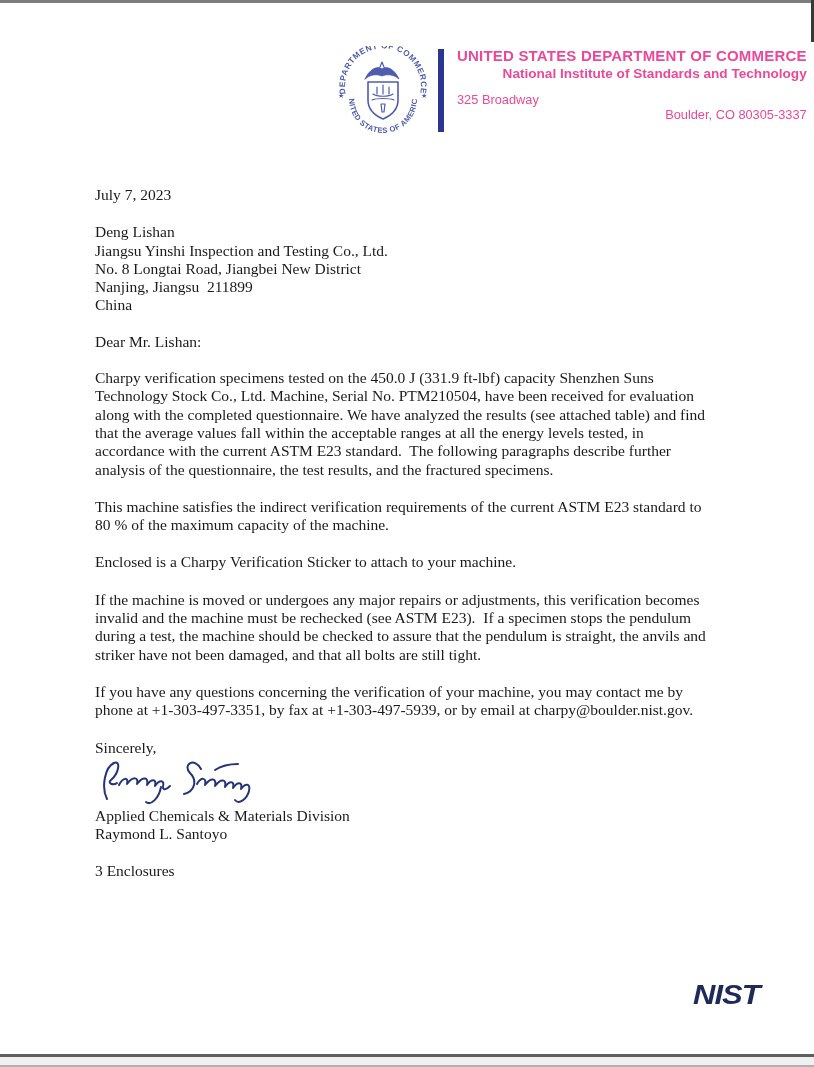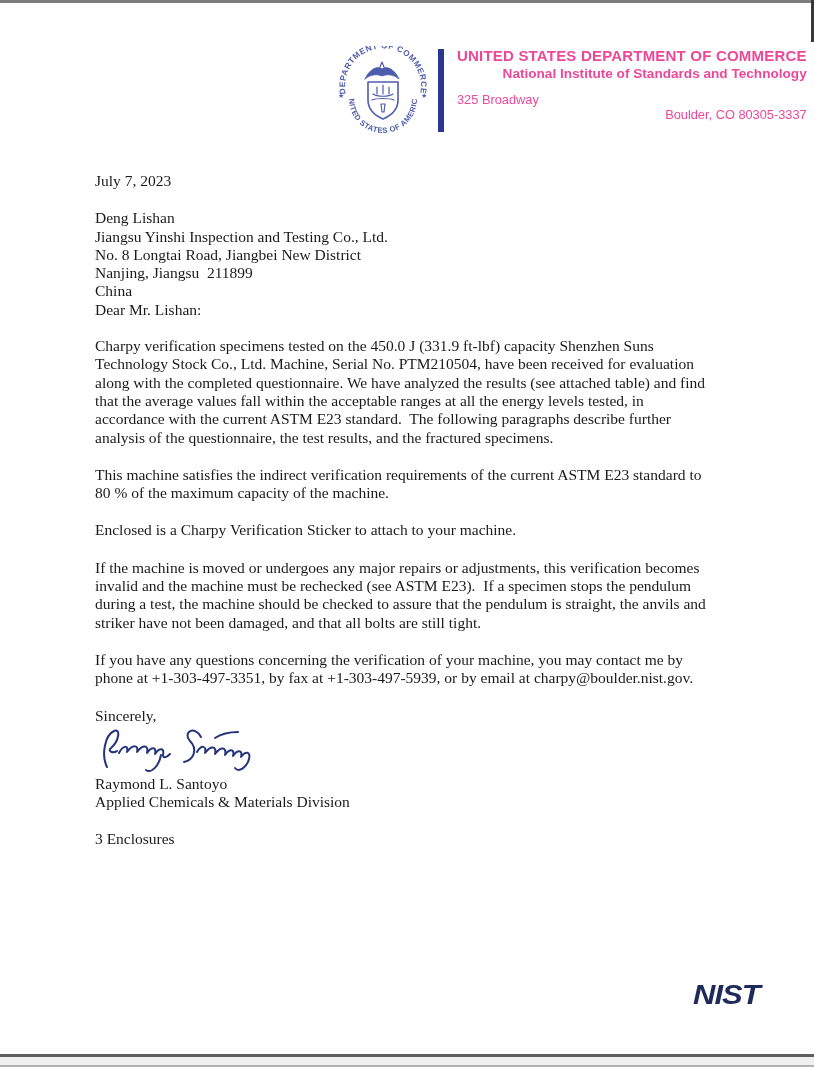--- a/index.html
+++ b/index.html
@@ -18,25 +18,25 @@
   .letterhead{position:absolute;left:336px;top:46px;display:flex;align-items:flex-start;}
   .seal{width:94px;height:94px;flex:0 0 auto;}
   .vbar{width:6px;height:83px;background:#2b3690;margin-left:8px;margin-top:3px;}
   .lh-text{margin-left:13px;padding-top:2px;font-family:"Liberation Sans", sans-serif;color:#ec4899;}
   .lh-line1{font-size:15px;font-weight:bold;letter-spacing:.2px;line-height:16px;white-space:nowrap;}
   .lh-line2{font-size:13.6px;font-weight:bold;line-height:15px;margin-top:2px;white-space:nowrap;text-align:right;}
   .lh-line3{font-size:12.8px;line-height:15px;margin-top:11px;white-space:nowrap;}
   .lh-line4{font-size:12.8px;line-height:15px;white-space:nowrap;text-align:right;}
 
   
-  .body-col{position:absolute;left:95px;top:172px;width:622px;font-size:15.5px;line-height:18.3px;}
+  .body-col{position:absolute;left:95px;top:186px;width:622px;font-size:15.5px;line-height:18.3px;}
   .body-col p{margin:0 0 19px 0;white-space:pre-wrap;}
   .date{margin:0 0 64px 0;}
   .recipient p{margin:0;}
-  .recipient{}
+  .recipient{margin-bottom:18px;}
   .salutation{margin-bottom:18px !important;}
   .closing{margin-bottom:0 !important;}
   .sig-svg{display:block;margin:-2px 0 0 2px;}
   .signer p{margin:0;}
   .signer{margin-bottom:19px;}
 
   
   .nist-logo{position:absolute;left:693px;top:980px;width:95px;height:32px;
     font-family:"Liberation Sans", sans-serif;font-weight:bold;font-style:italic;
     font-size:31px;line-height:30px;color:#1e2a5a;letter-spacing:-1px;
@@ -115,22 +115,22 @@
         <path d="M10,44 C4,32 8,12 17,8 C24,5 22,18 14,25 C10,28 16,31 20,28"></path>
         <path d="M22,30 C26,22 32,22 30,29 C36,21 42,22 40,29 C46,21 52,22 50,30 C54,24 60,23 58,31 C62,25 68,24 66,32 C66,36 70,34 73,31"></path>
         <path d="M64,32 C62,43 54,51 49,47"></path>
         <path d="M104,14 C98,2 85,9 93,18 C101,26 97,37 87,39"></path>
         <path d="M100,29 C104,22 110,22 108,30 C114,22 120,23 118,31 C124,23 130,24 128,32 C132,26 138,25 136,33 C140,27 146,26 144,34 C148,28 154,28 152,36 C150,44 142,50 138,45"></path>
         <path d="M118,15 C124,11 132,9 141,9"></path>
       </g>
     </svg>
 
     <div class="signer">
+      <p>Applied Chemicals &amp; Materials Division</p>
       <p>Raymond L. Santoyo</p>
-      <p>Applied Chemicals &amp; Materials Division</p>
     </div>
 
     <p>3 Enclosures</p>
   </div>
 
   <div class="nist-logo">NIST</div>
 
   <div class="scan-bot-line1"></div>
   <div class="scan-bot-strip"></div>
   <div class="scan-bot-line2"></div>

